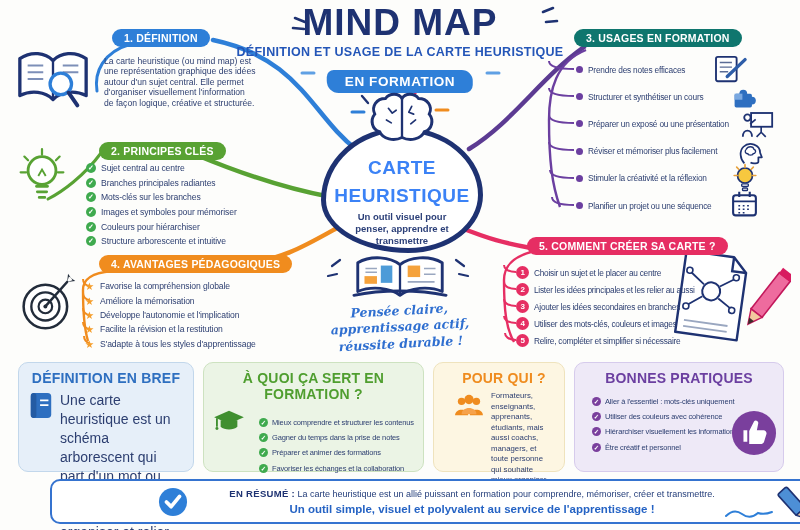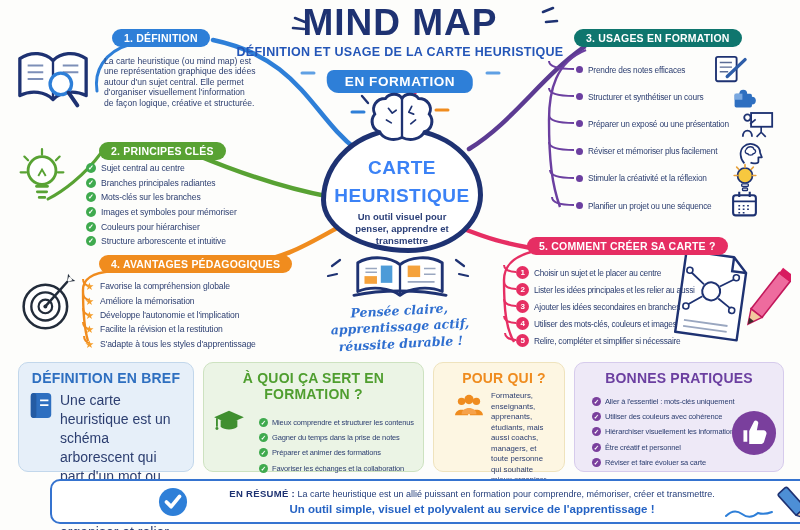--- a/index.html
+++ b/index.html
@@ -402,24 +402,20 @@
           <span>Utiliser des couleurs avec cohérence</span>
         </li>
       <li>
           <span class="chk purple">✓</span>
           <span>Hiérarchiser visuellement les informations</span>
         </li>
       <li>
           <span class="chk purple">✓</span>
           <span>Être créatif et personnel</span>
         </li>
-      <li>
-          <span class="chk purple">✓</span>
-          <span>Réviser et faire évoluer sa carte</span>
-        </li>
     </ul>
     <svg class="abs" style="right:6px;top:47px;" width="46" height="46" viewBox="0 0 48 48">
       <circle cx="24" cy="24" r="23" fill="#7a3f9d"></circle>
       <path d="M13,33 v-12 h4 v12 z M19,22 l5,-10 c1,-2 4.5,-1 4.5,1.5 l-1.5,7.5 h7 c2,0 3.5,2 3,4 l-2.5,8 c-.5,1.6 -2,2.6 -3.6,2.6 H19 z" fill="#fff"></path>
     </svg>
   </div>
 
   <div class="summary">
     <svg class="abs" style="left:106px;top:6px;" width="30" height="30" viewBox="0 0 32 32">
       <circle cx="16" cy="16" r="15" fill="#2e7fd8"></circle>

